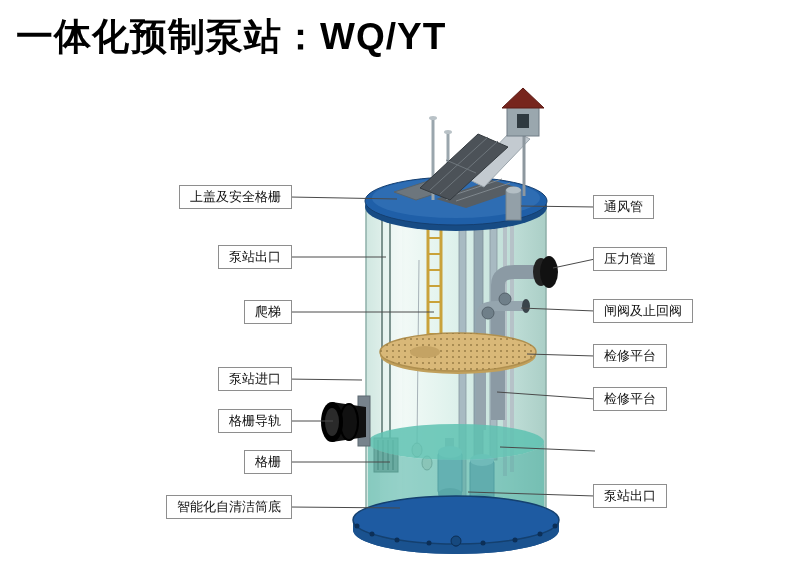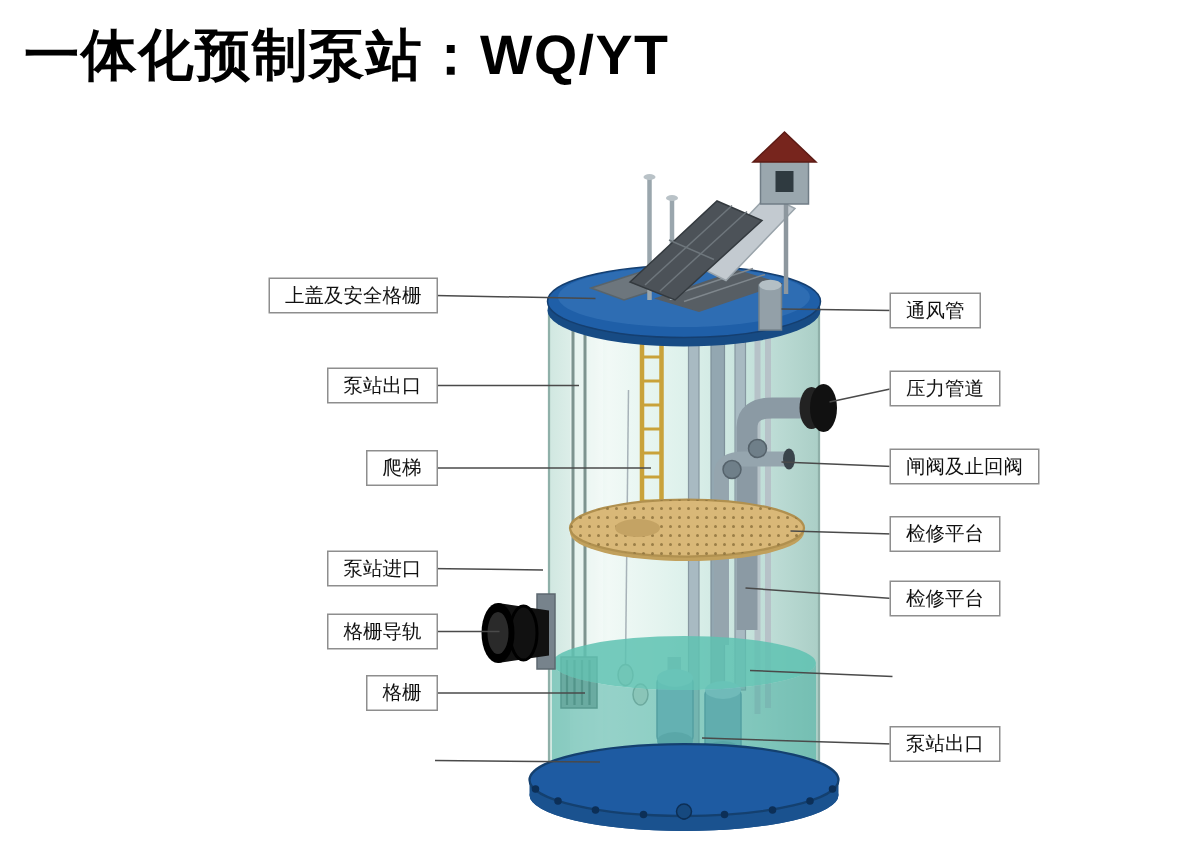--- a/index.html
+++ b/index.html
@@ -190,20 +190,21 @@
       <line x1="595" y1="496" x2="468" y2="492"></line>
     </g>
   </svg>
 
   <div class="lbl left" style="top:185px">上盖及安全格栅</div>
   <div class="lbl left" style="top:245px">泵站出口</div>
   <div class="lbl left" style="top:300px">爬梯</div>
   <div class="lbl left" style="top:367px">泵站进口</div>
   <div class="lbl left" style="top:409px">格栅导轨</div>
   <div class="lbl left" style="top:450px">格栅</div>
+  <div class="lbl left" style="top:495px">智能化自清洁筒底</div>
 
   <div class="lbl right" style="top:195px">通风管</div>
   <div class="lbl right" style="top:247px">压力管道</div>
   <div class="lbl right" style="top:299px">闸阀及止回阀</div>
   <div class="lbl right" style="top:344px">检修平台</div>
   <div class="lbl right" style="top:387px">检修平台</div>
   <div class="lbl right" style="top:484px">泵站出口</div>
 
 </div>
 

